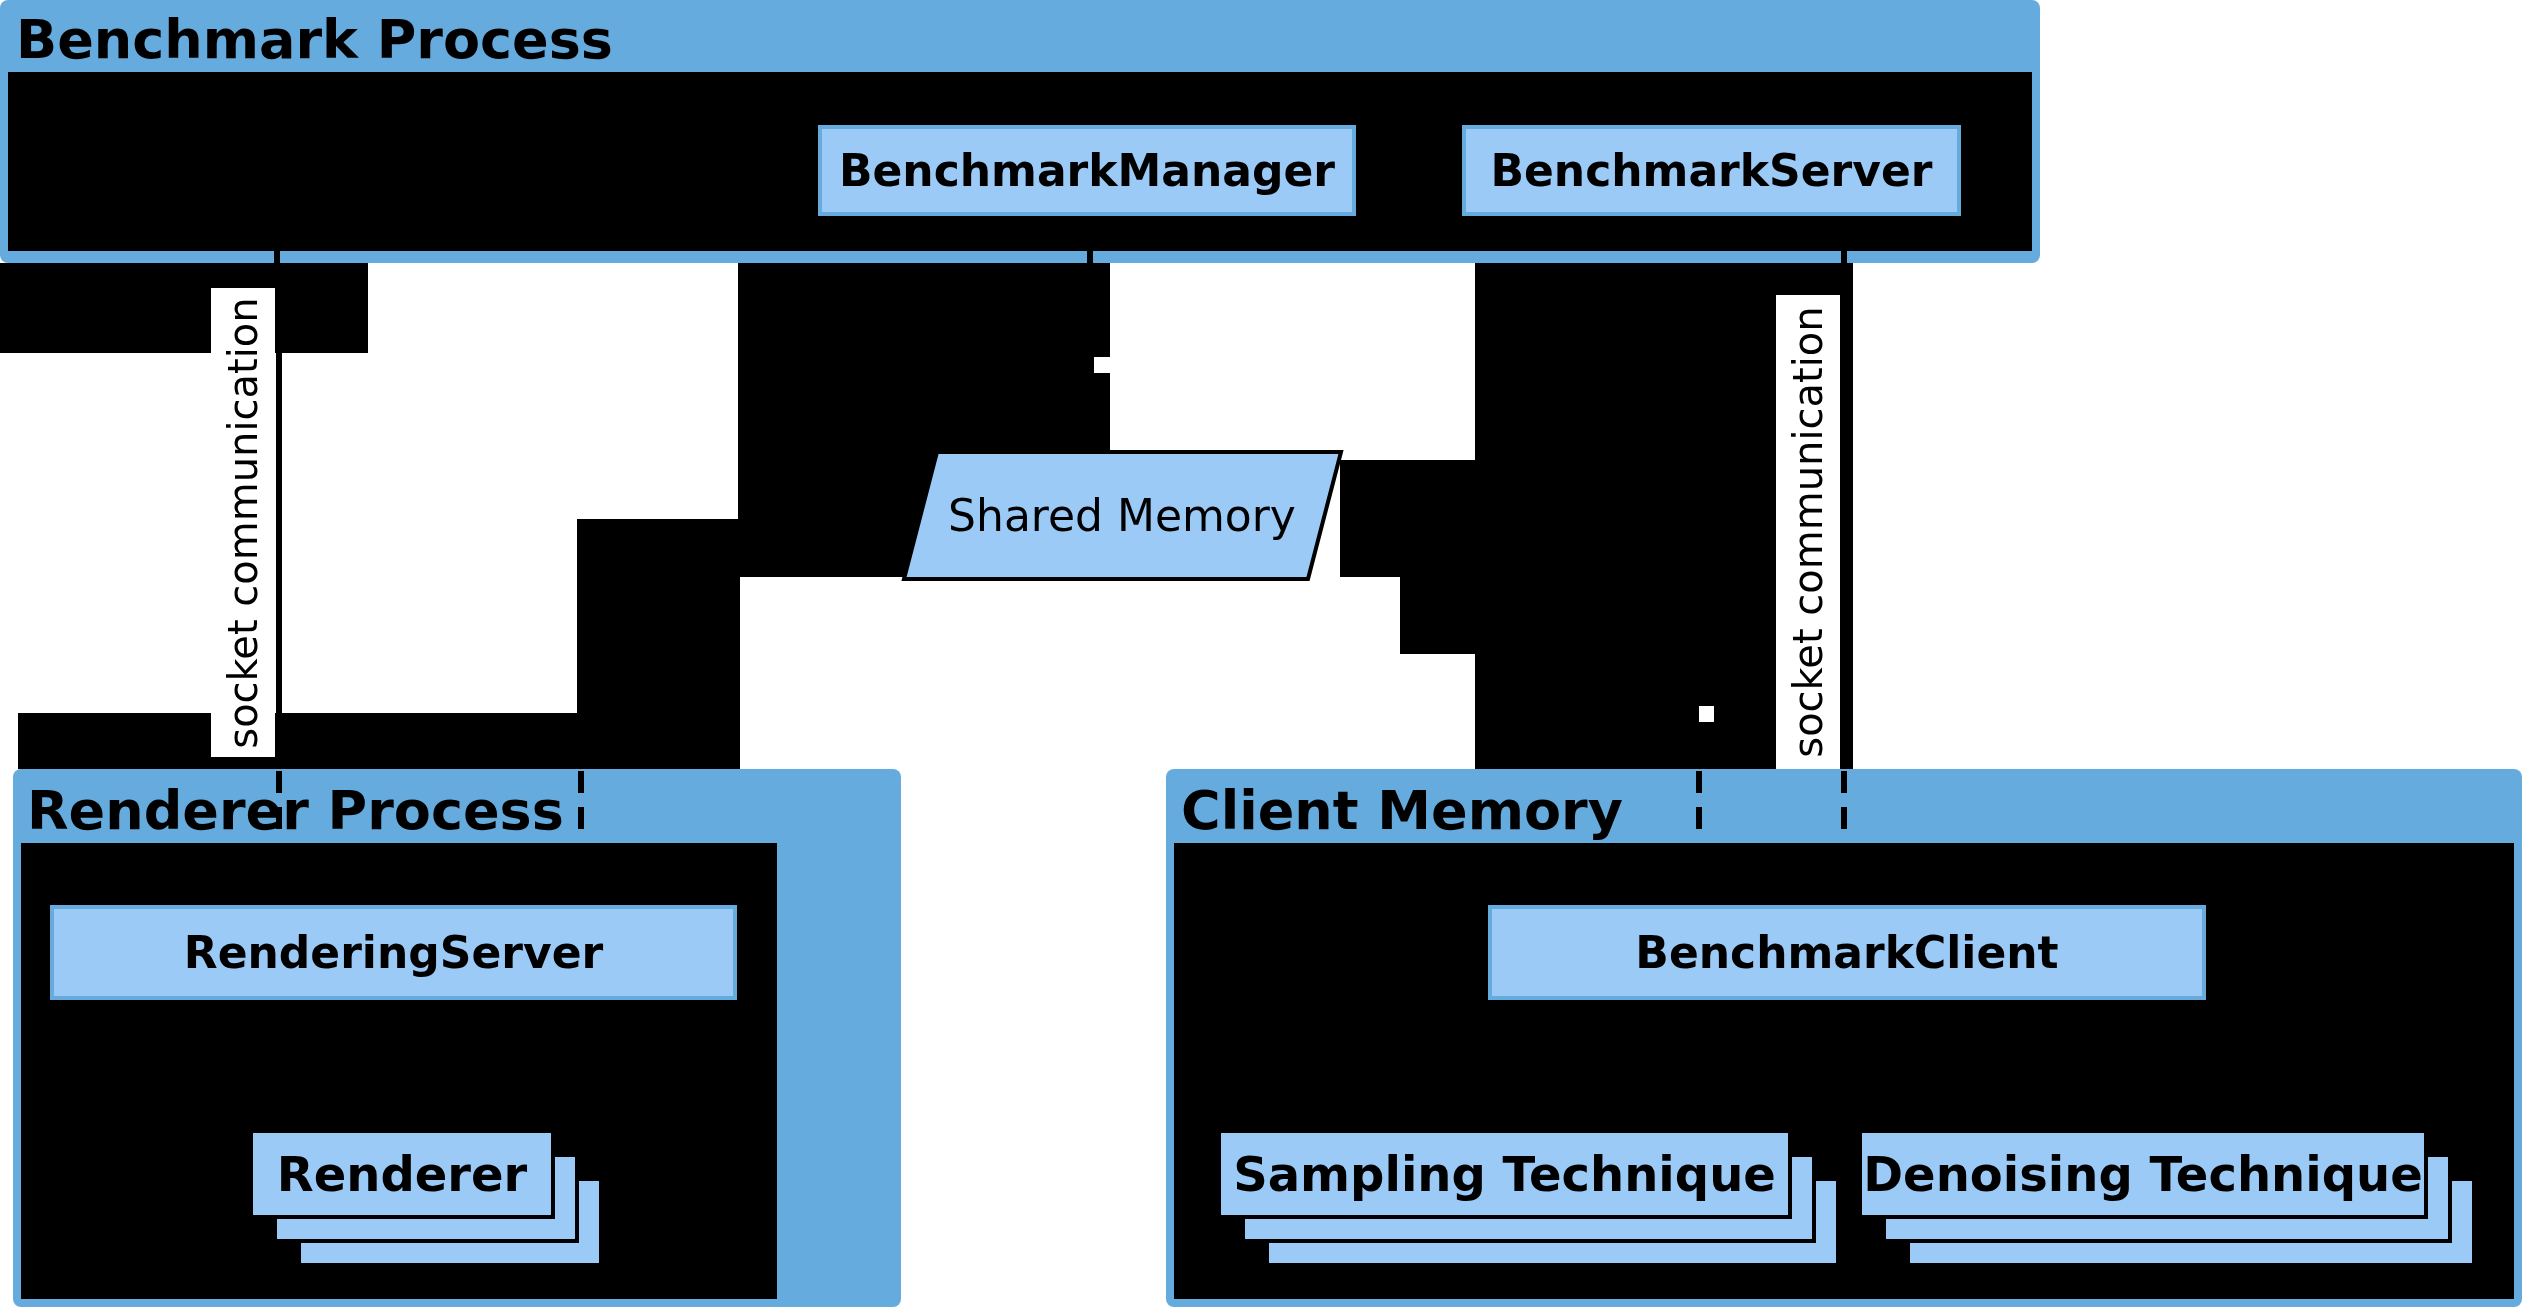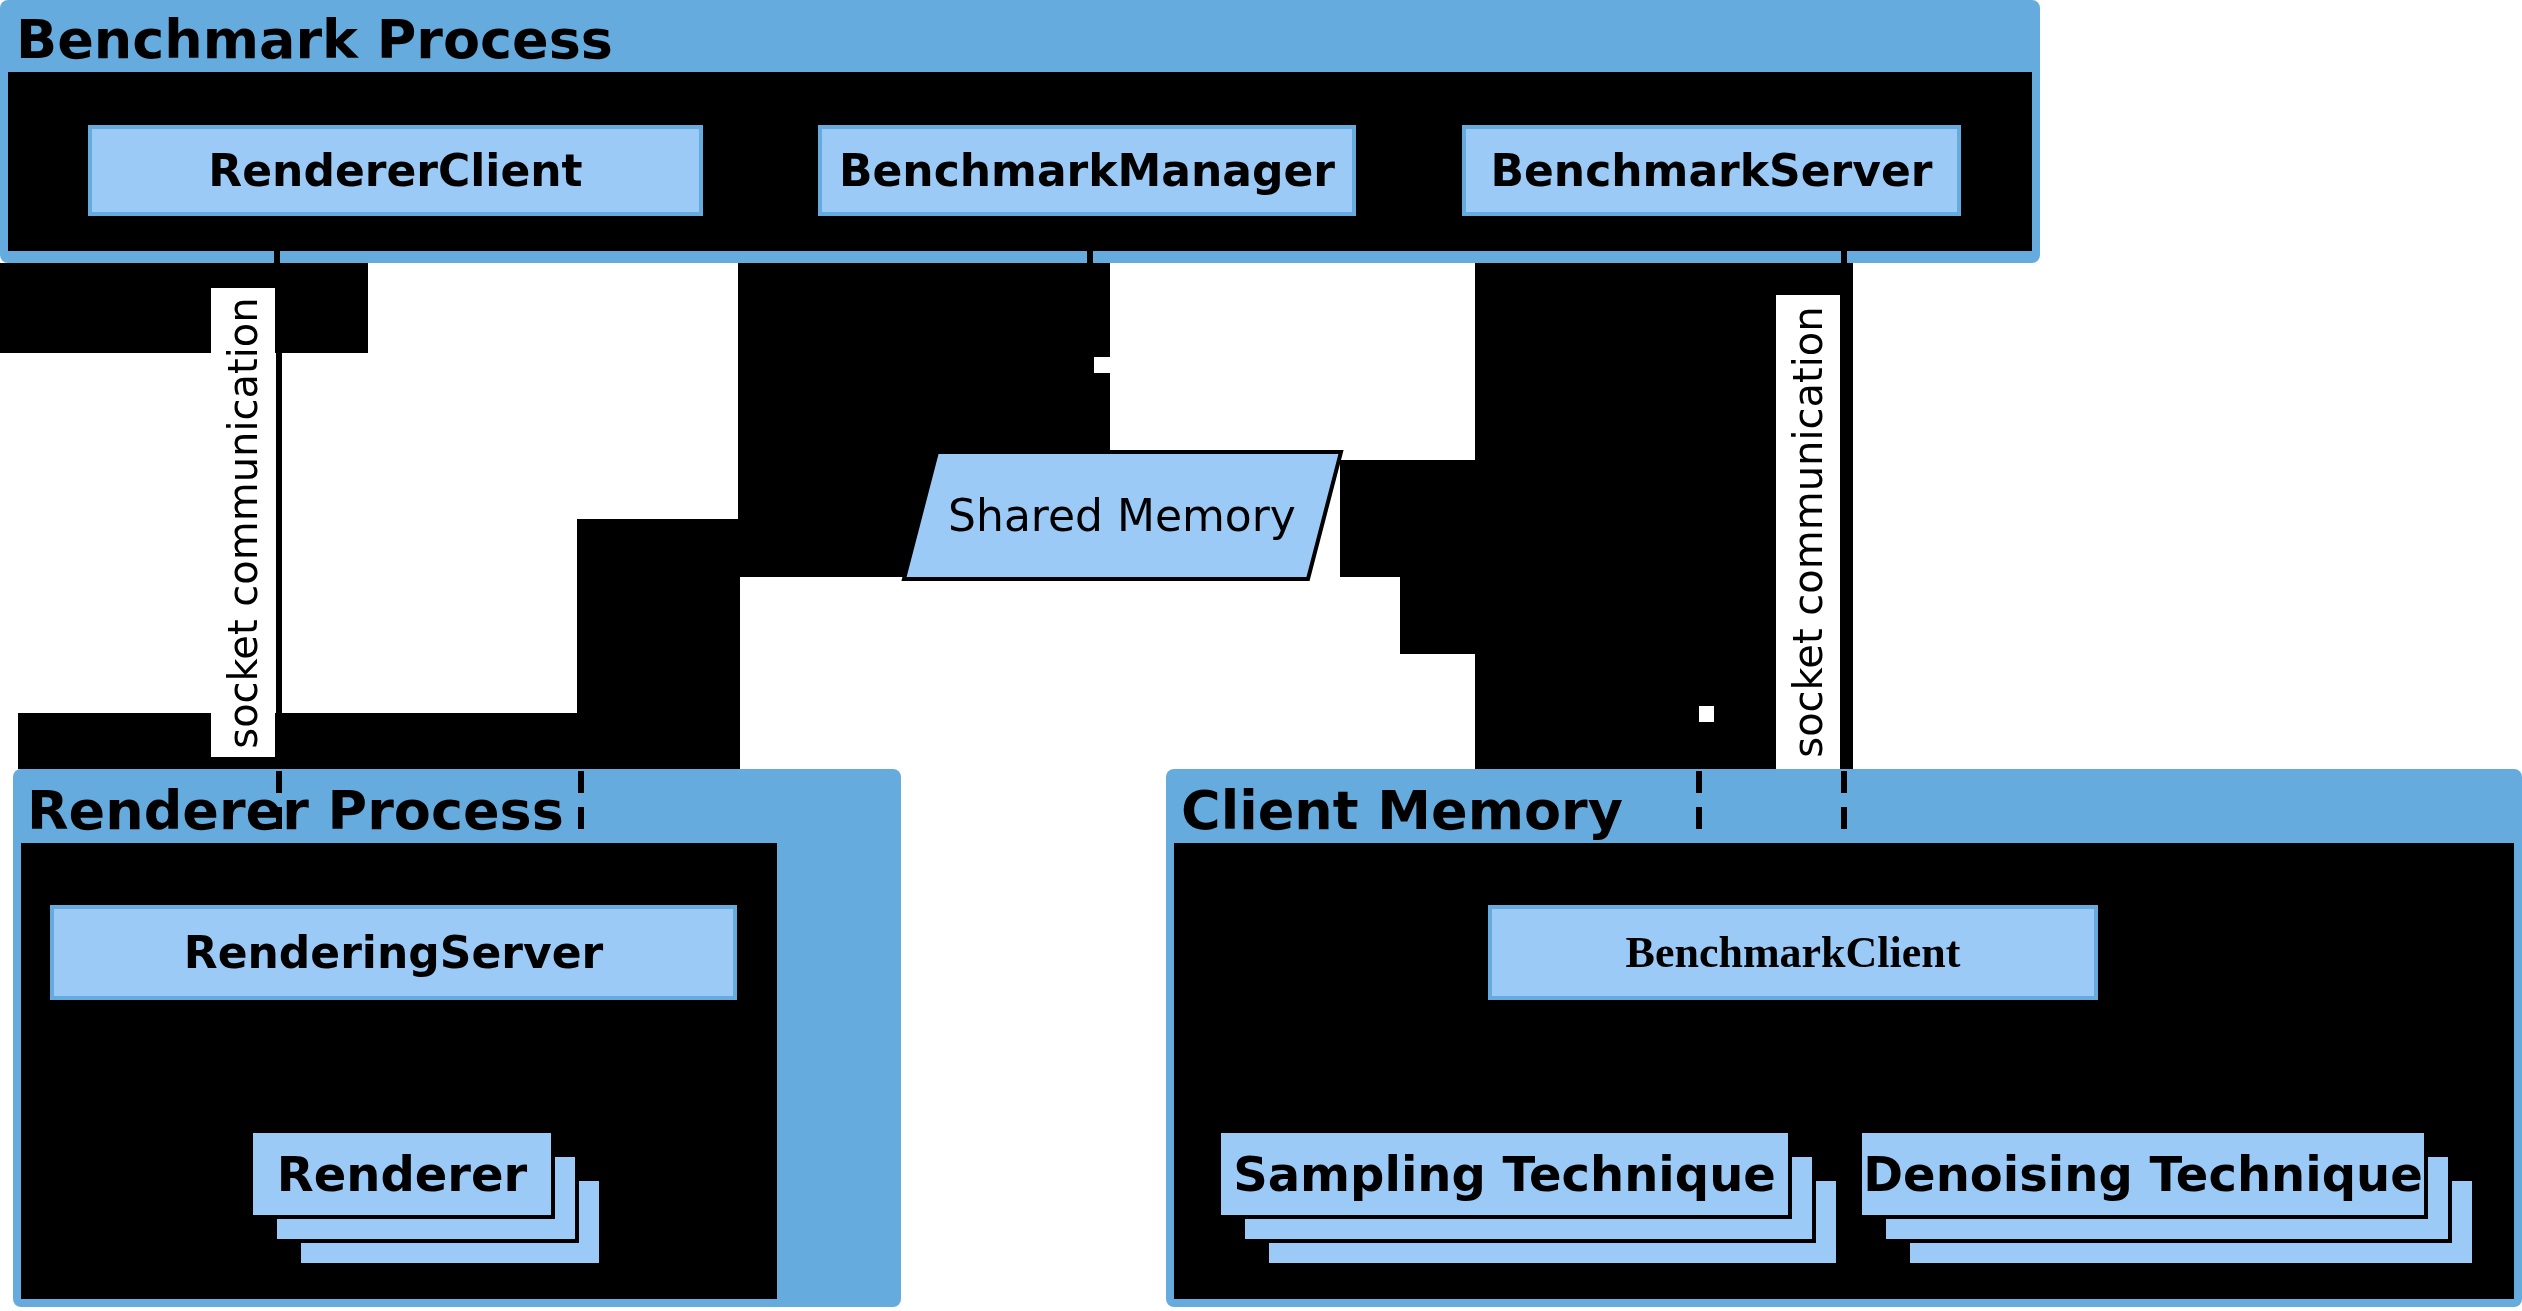--- a/index.html
+++ b/index.html
@@ -80,23 +80,20 @@
   <div class="dot" style="left:1699px;top:706px;width:15px;height:16px;"></div>
 
   <svg class="abs" style="left:850px;top:430px;" width="560" height="170" viewBox="850 430 560 170">
     <polygon points="937,452 1341,452 1308,579 904,579" fill="#9bcaf7" stroke="#000000" stroke-width="4"></polygon>
     <text x="1122" y="531" text-anchor="middle" font-size="44" fill="#000000">Shared Memory</text>
   </svg>
 
   <div class="frame" style="left:0;top:0;width:2040px;height:263px;">
     <div class="frame-title" style="left:16px;top:10px;">Benchmark Process</div>
     <div class="interior" style="left:8px;top:72px;width:2024px;height:179px;"></div>
-    <div class="node" style="left:88px;top:125px;width:615px;height:91px;">
-      <span>RendererClient</span>
-    </div>
     <div class="node" style="left:818px;top:125px;width:538px;height:91px;">
       <span>BenchmarkManager</span>
     </div>
     <div class="node" style="left:1462px;top:125px;width:499px;height:91px;">
       <span>BenchmarkServer</span>
     </div>
   </div>
 
   <div class="vdash" style="left:274px;top:245px;height:26px;"></div>
   <div class="vdash" style="left:1087px;top:245px;height:26px;"></div>
@@ -115,21 +112,21 @@
       <span>Renderer</span>
     </div>
   </div>
 
   <div class="vdash" style="left:276px;top:771px;height:70px;"></div>
   <div class="vdash" style="left:578px;top:771px;height:70px;"></div>
 
   <div class="frame" style="left:1166px;top:769px;width:1356px;height:538px;">
     <div class="frame-title" style="left:15px;top:12px;">Client Memory</div>
     <div class="interior" style="left:8px;top:74px;width:1340px;height:456px;"></div>
-    <div class="node" style="left:322px;top:136px;width:610px;height:95px;font-family:Liberation Serif, serif;">
+    <div class="node" style="left:322px;top:136px;width:718px;height:95px;">
       <span>BenchmarkClient</span>
     </div>
 
     <div class="stackbox" style="left:99px;top:408px;width:575px;height:90px;"></div>
     <div class="stackbox" style="left:75px;top:384px;width:575px;height:90px;"></div>
     <div class="stackbox" style="left:51px;top:360px;width:575px;height:90px;">
       <span>Sampling Technique</span>
     </div>
 
     <div class="stackbox" style="left:740px;top:408px;width:570px;height:90px;"></div>

